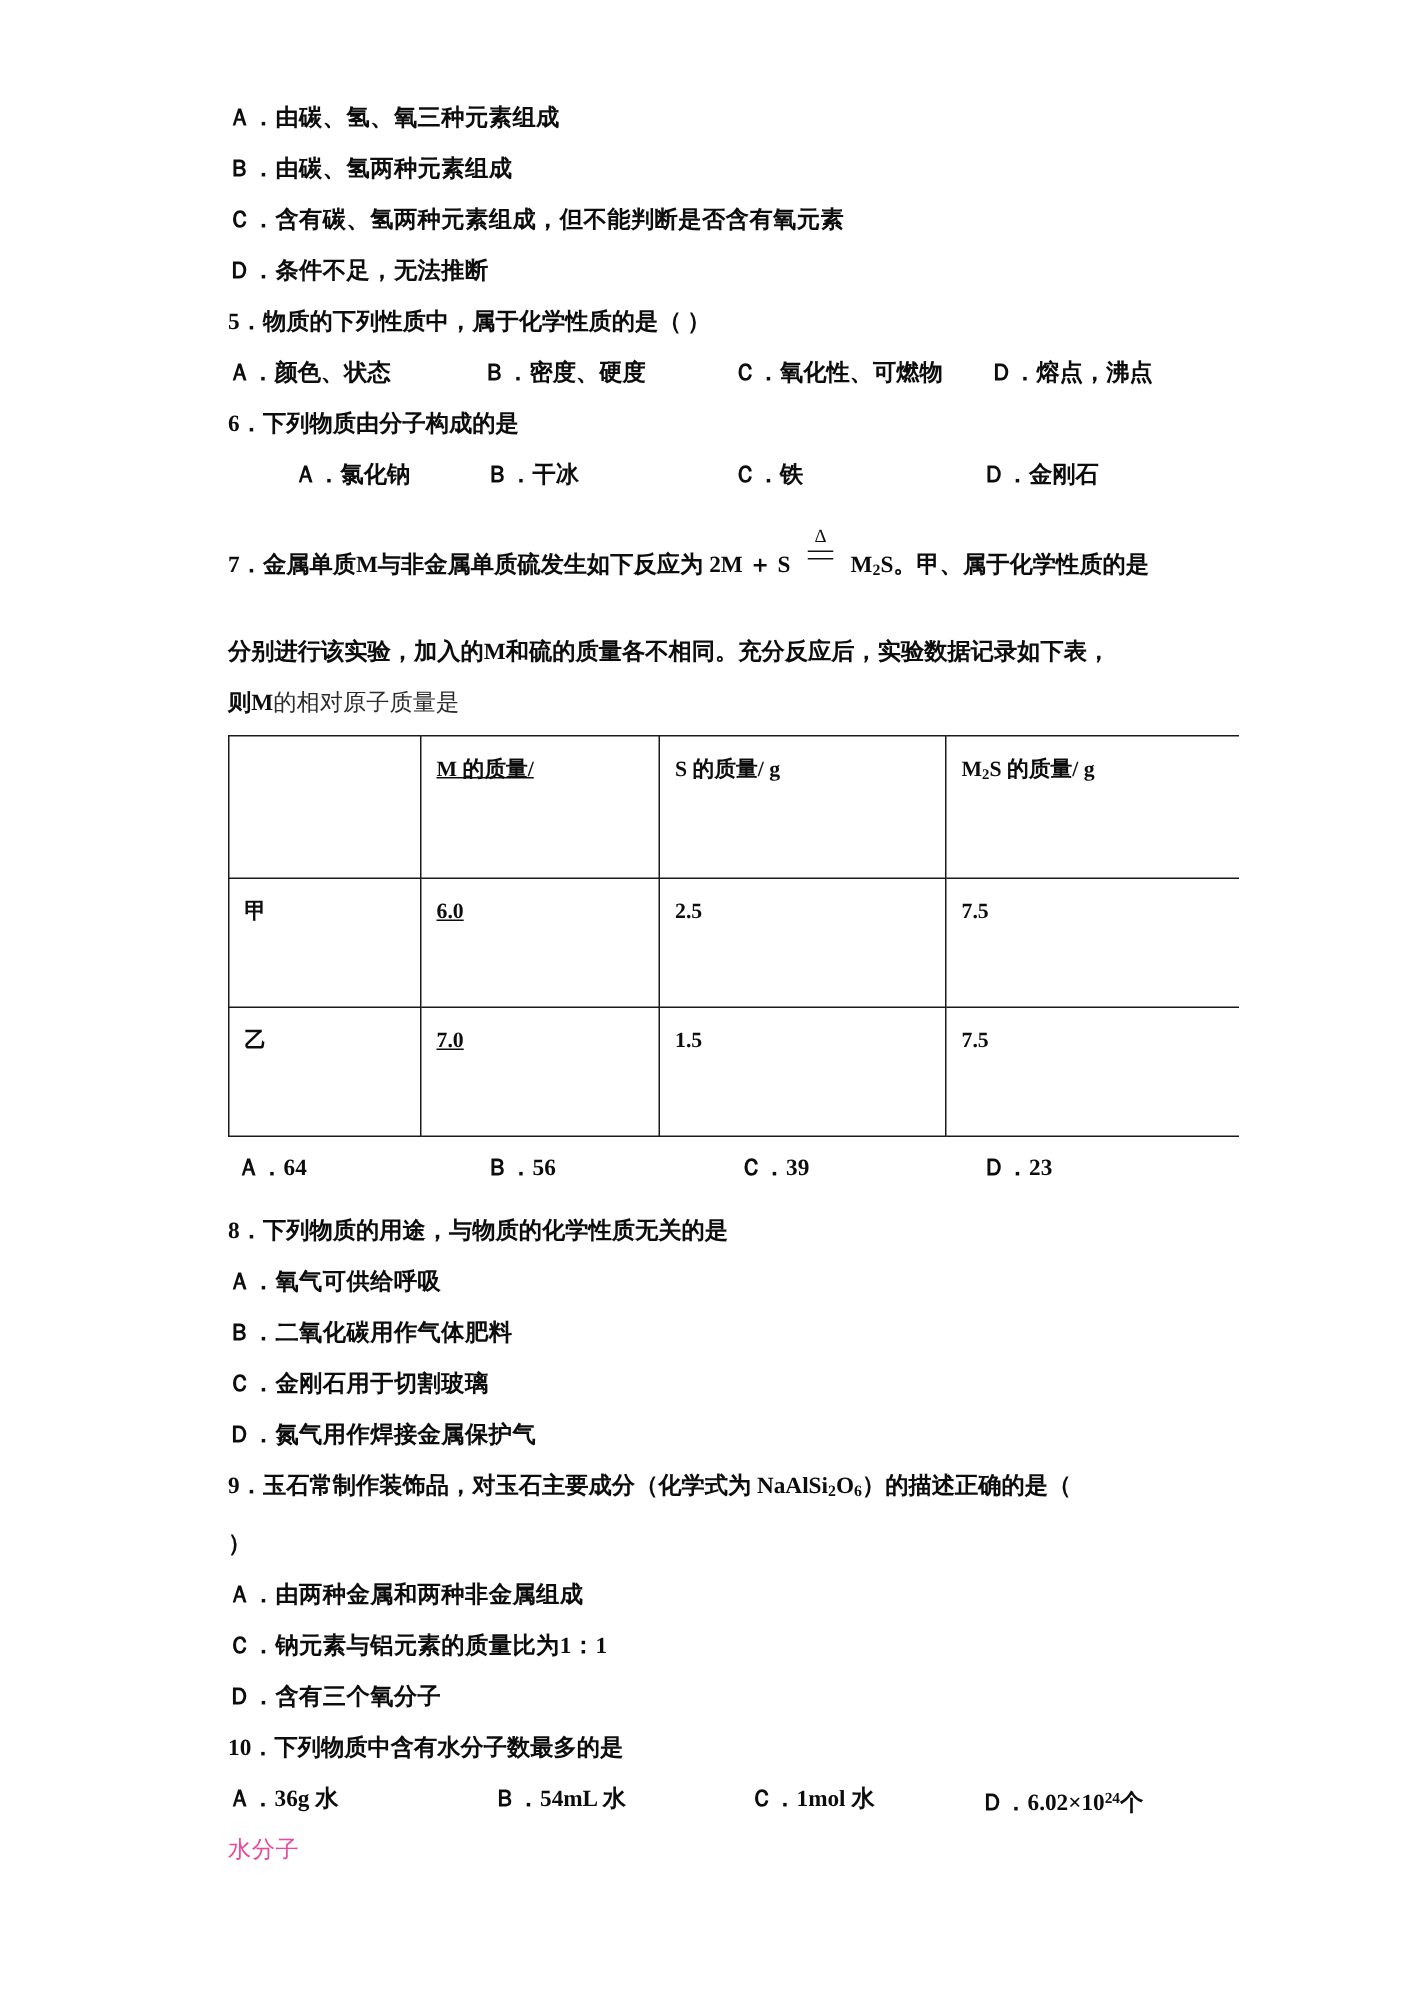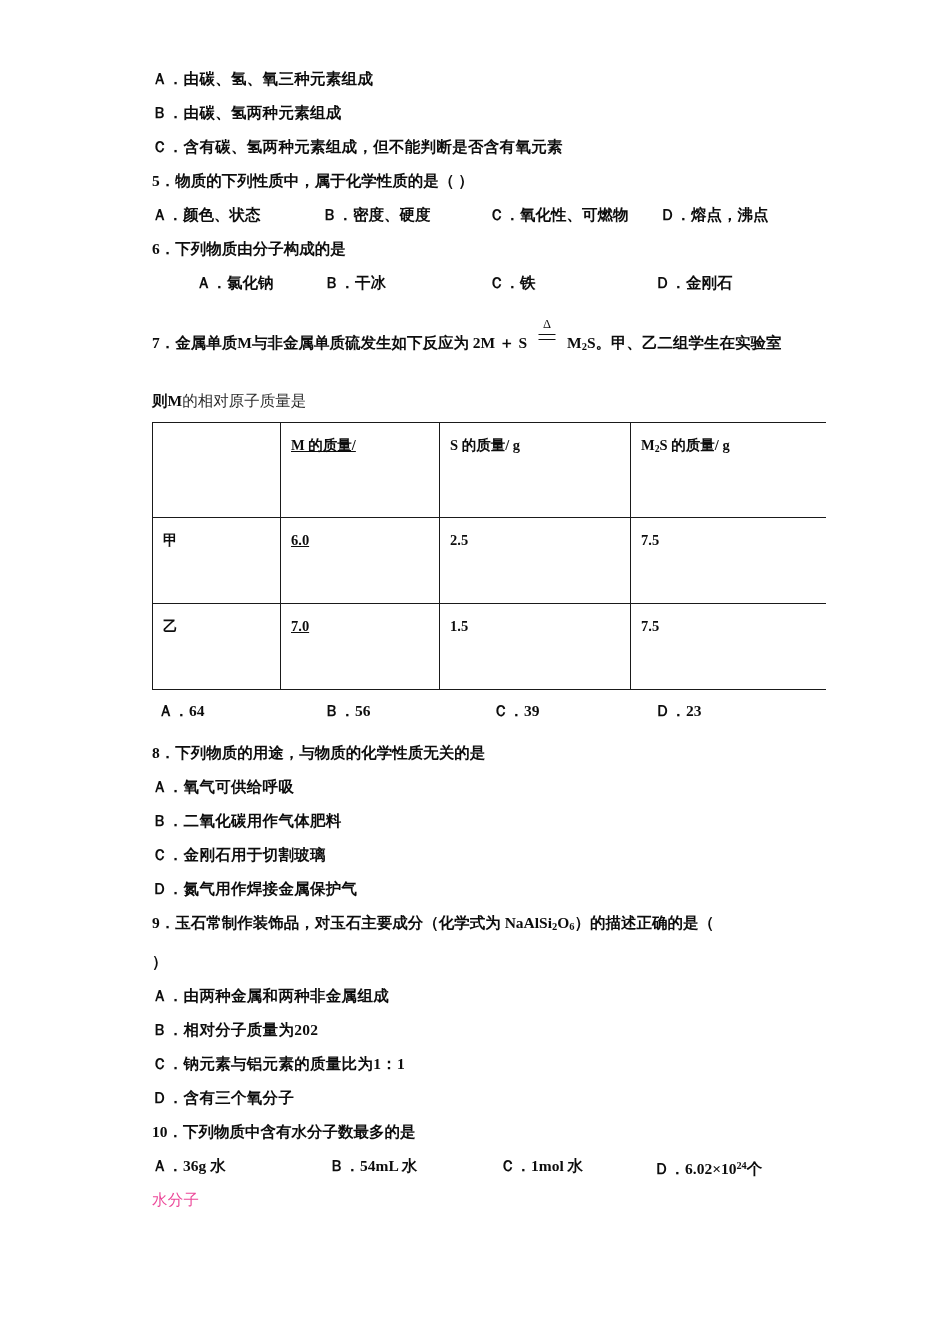--- a/index.html
+++ b/index.html
@@ -121,45 +121,47 @@
 </style>
 </head>
 <body>
 
 <div class="page">
   <div class="body-area">
 
     <div class="line">Ａ．由碳、氢、氧三种元素组成</div>
     <div class="line">Ｂ．由碳、氢两种元素组成</div>
     <div class="line">Ｃ．含有碳、氢两种元素组成，但不能判断是否含有氧元素</div>
+    <div class="line">Ｄ．条件不足，无法推断</div>
 
     <div class="q-line">5．物质的下列性质中，属于化学性质的是（  ）</div>
     <div class="opt-row">
       <span class="opt" style="left:0px;">Ａ．颜色、状态</span>
       <span class="opt" style="left:170px;">Ｂ．密度、硬度</span>
       <span class="opt" style="left:337px;">Ｃ．氧化性、可燃物</span>
       <span class="opt" style="left:508px;">Ｄ．熔点，沸点</span>
     </div>
 
     <div class="q-line">6．下列物质由分子构成的是</div>
     <div class="opt-row">
       <span class="opt" style="left:0px;margin-left:44px;">Ａ．氯化钠</span>
       <span class="opt" style="left:172px;">Ｂ．干冰</span>
       <span class="opt" style="left:337px;">Ｃ．铁</span>
       <span class="opt" style="left:503px;">Ｄ．金刚石</span>
     </div>
 
     <div class="spacer-26"></div>
 
     <div class="q-line">
-      <span>7．金属单质M与非金属单质硫发生如下反应为 2M ＋ S</span><span class="rxn"><span class="delta">Δ</span><span class="rule"></span></span><span>M</span><sub>2</sub><span>S</span><span>。甲、乙二组学生在实验室</span>
+      <span>7．金属单质M与非金属单质硫发生如下反应为 2M ＋ S</span><span class="rxn"><span class="delta">Δ</span><span class="rule"></span></span><span>M</span><sub>2</sub><span>S</span><span>。甲、属于化学性质的是</span>
     </div>
 
     <div class="spacer-20"></div>
 
+    <div class="q-line">分别进行该实验，加入的M和硫的质量各不相同。充分反应后，实验数据记录如下表，</div>
 
     <div class="q-line">
       <span>则M</span><span style="font-weight:normal;color:#2b2b2b;">的相对原子质量是</span>
     </div>
 
     <table class="data-table">
       <tbody>
           <tr class="head">
         <td class="c0"></td>
         <td class="c1">M 的质量/</td>
@@ -194,21 +196,20 @@
     <div class="line">Ａ．氧气可供给呼吸</div>
     <div class="line">Ｂ．二氧化碳用作气体肥料</div>
     <div class="line">Ｃ．金刚石用于切割玻璃</div>
     <div class="line">Ｄ．氮气用作焊接金属保护气</div>
 
     <div class="q-line">
       <span>9．玉石常制作装饰品，对玉石主要成分（化学式为 NaAlSi</span><sub>2</sub><span>O</span><sub>6</sub><span>）的描述正确的是（</span>
     </div>
     <div class="q-line">）</div>
     <div class="line">Ａ．由两种金属和两种非金属组成</div>
-    <div class="line">Ｂ．相对分子质量为202</div>
     <div class="line">Ｃ．钠元素与铝元素的质量比为1：1</div>
     <div class="line">Ｄ．含有三个氧分子</div>
 
     <div class="q-line">10．下列物质中含有水分子数最多的是</div>
     <div class="opt-row">
       <span class="opt" style="left:0px;">Ａ．36g 水</span>
       <span class="opt" style="left:177px;">Ｂ．54mL 水</span>
       <span class="opt" style="left:348px;">Ｃ．1mol 水</span>
       <span class="opt" style="left:502px;"><span>Ｄ．6.02×10</span><sup>24</sup><span>个</span></span>
     </div>

